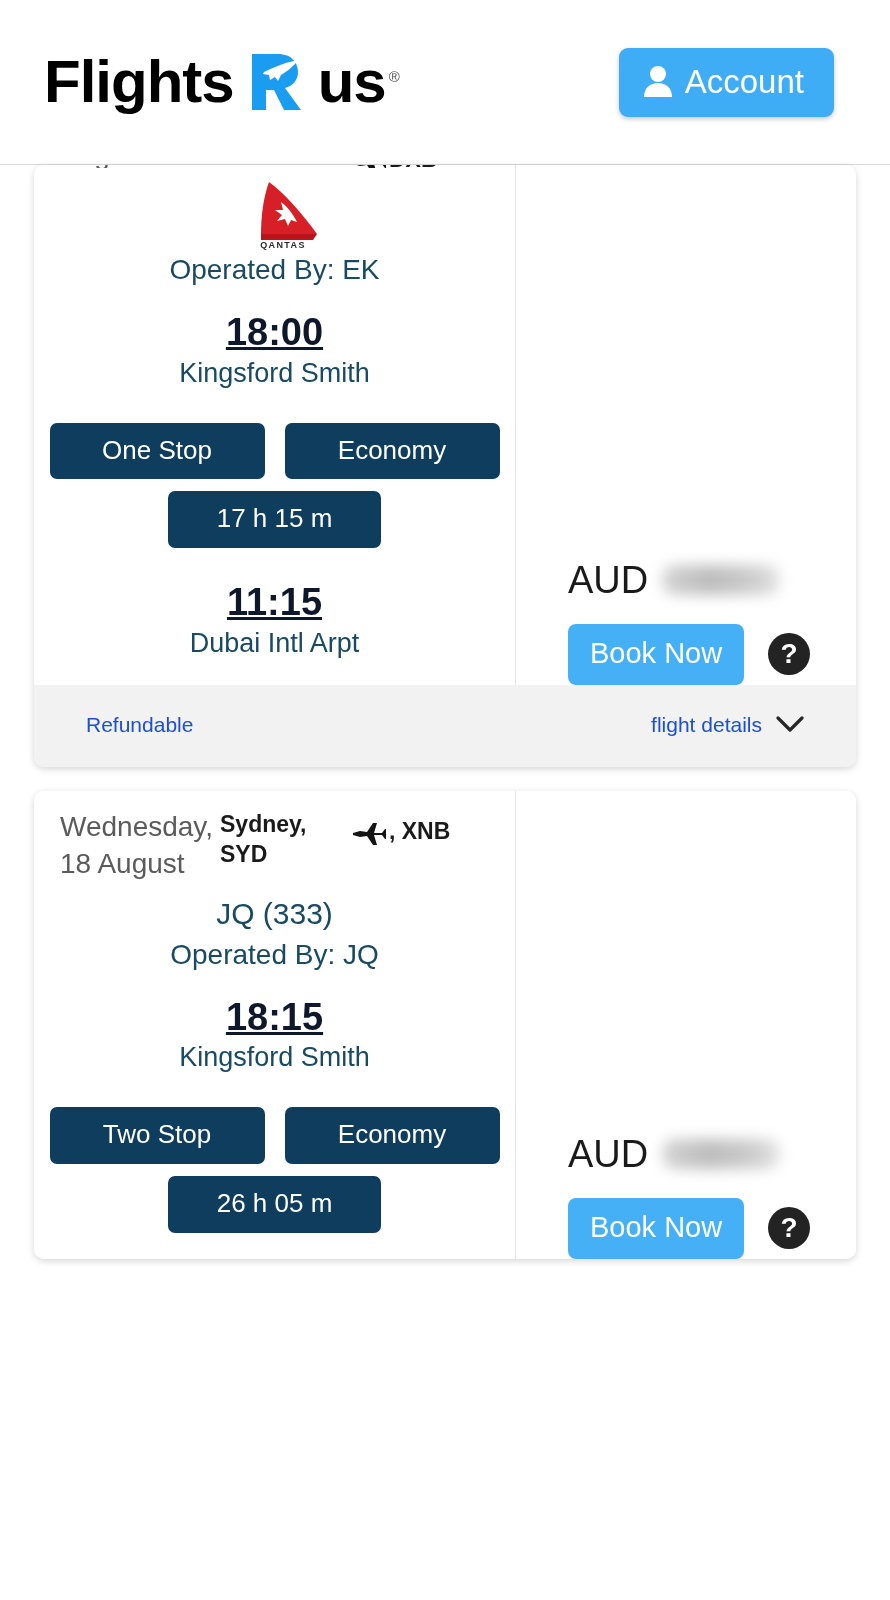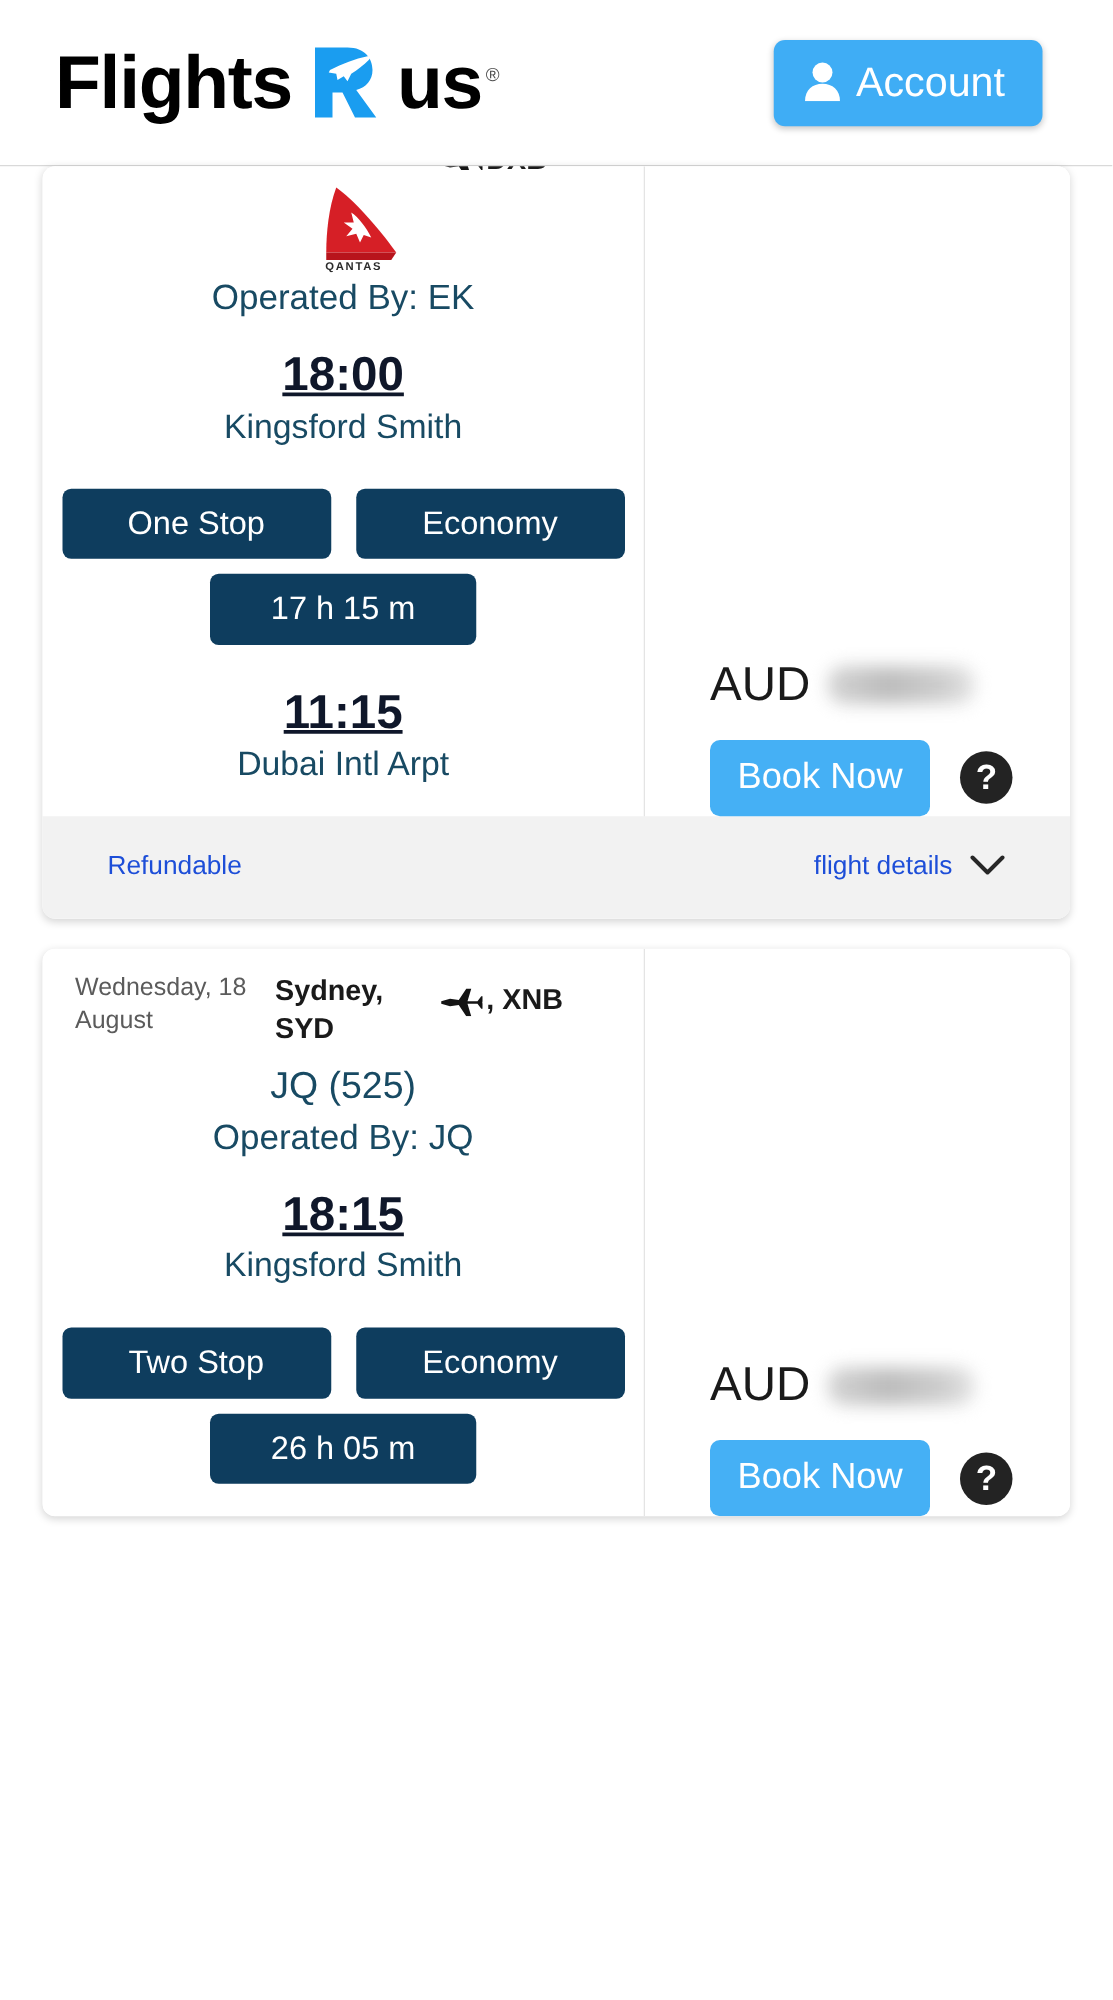--- a/index.html
+++ b/index.html
@@ -11,21 +11,21 @@
     width: 890px;
     height: 1600px;
     overflow: hidden;
     font-family: "Liberation Sans", sans-serif;
     -webkit-font-smoothing: antialiased;
   }
 
   
   .site-header {
     position: relative;
-    height: 133px;
+    height: 165px;
     background: #ffffff;
     border-bottom: 1px solid #d9d9d9;
     box-sizing: border-box;
     display: flex;
     align-items: center;
     padding: 0 56px 0 44px;
   }
   .brand {
     display: flex;
     align-items: center;
@@ -113,21 +113,21 @@
   
   .route-row {
     display: flex;
     align-items: flex-start;
     padding: 0 26px;
     margin-bottom: 14px;
     text-align: left;
   }
   .route-date {
     width: 160px;
-    font-size: 20px;
+    font-size: 28px;
     line-height: 1.32;
     color: #5b5b5b;
     flex: none;
   }
   .route-origin {
     width: 132px;
     font-size: 23px;
     line-height: 1.32;
     font-weight: 700;
     color: #1a1a1a;
@@ -397,21 +397,21 @@
             <span class="plane-icon">
               <svg width="34" height="26" viewBox="0 0 34 26">
                 <path d="M1 14 l7-2 7 1 6-9 4 0 -3 10 8 0 3-4 3 0 -2 5 2 5 -3 0 -3-4 -8 0 3 10 -4 0 -6-9 -7 1 -7-2z" fill="#141414"></path>
               </svg>
             </span>
             <span class="route-dest">, XNB</span>
           </div>
         </div>
 
 
-        <div class="flight-num">JQ (525)</div>
+        <div class="flight-num">JQ (333)</div>
         <div class="operated-by">Operated By: JQ</div>
 
         <div class="time-big">18:15</div>
         <div class="airport-name">Kingsford Smith</div>
 
         <div class="badge-row">
           <div class="badge">Two Stop</div>
           <div class="badge">Economy</div>
         </div>
         <div class="badge-row second">

